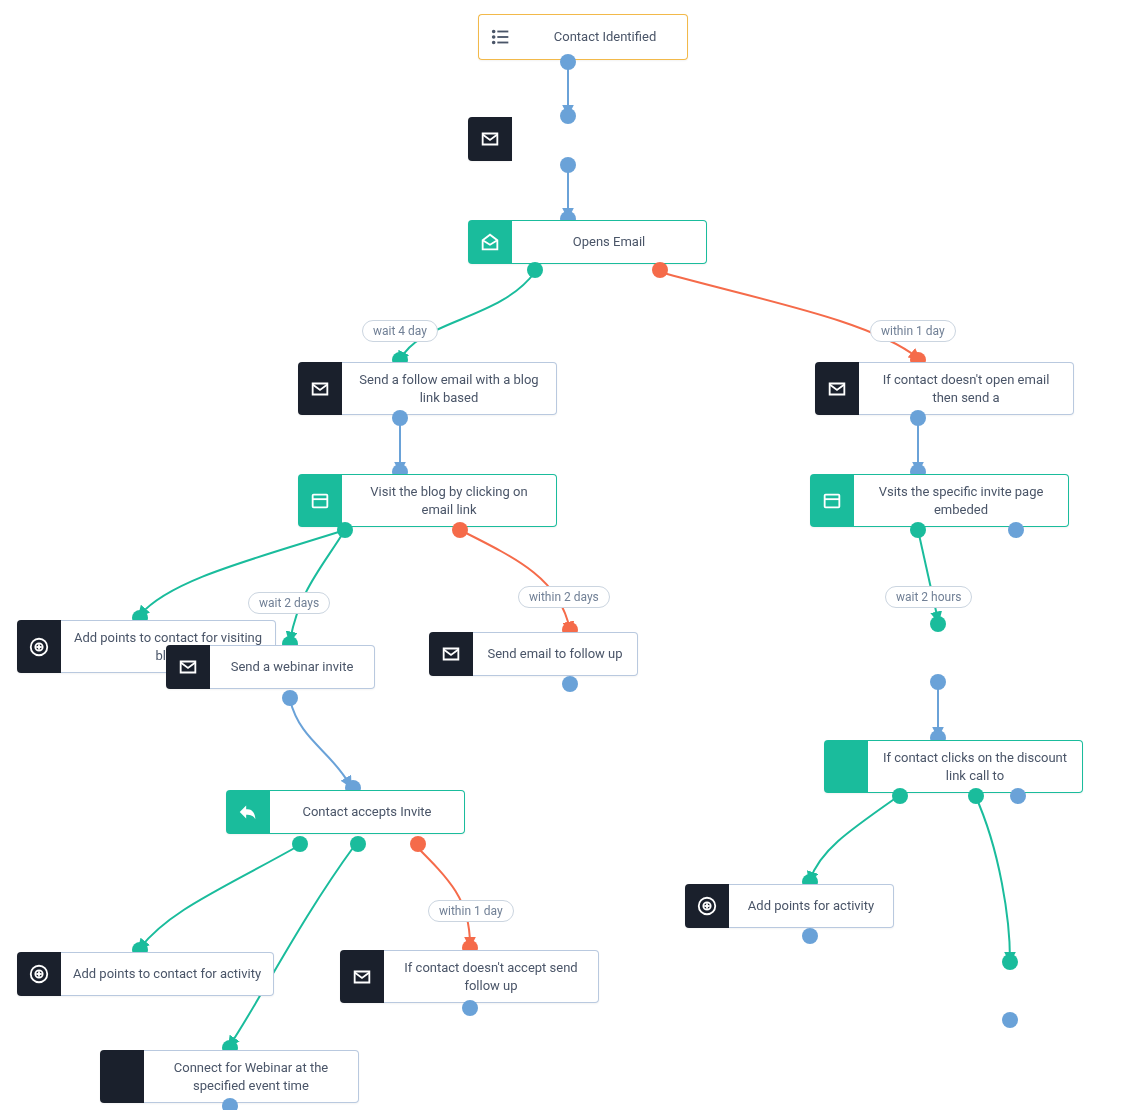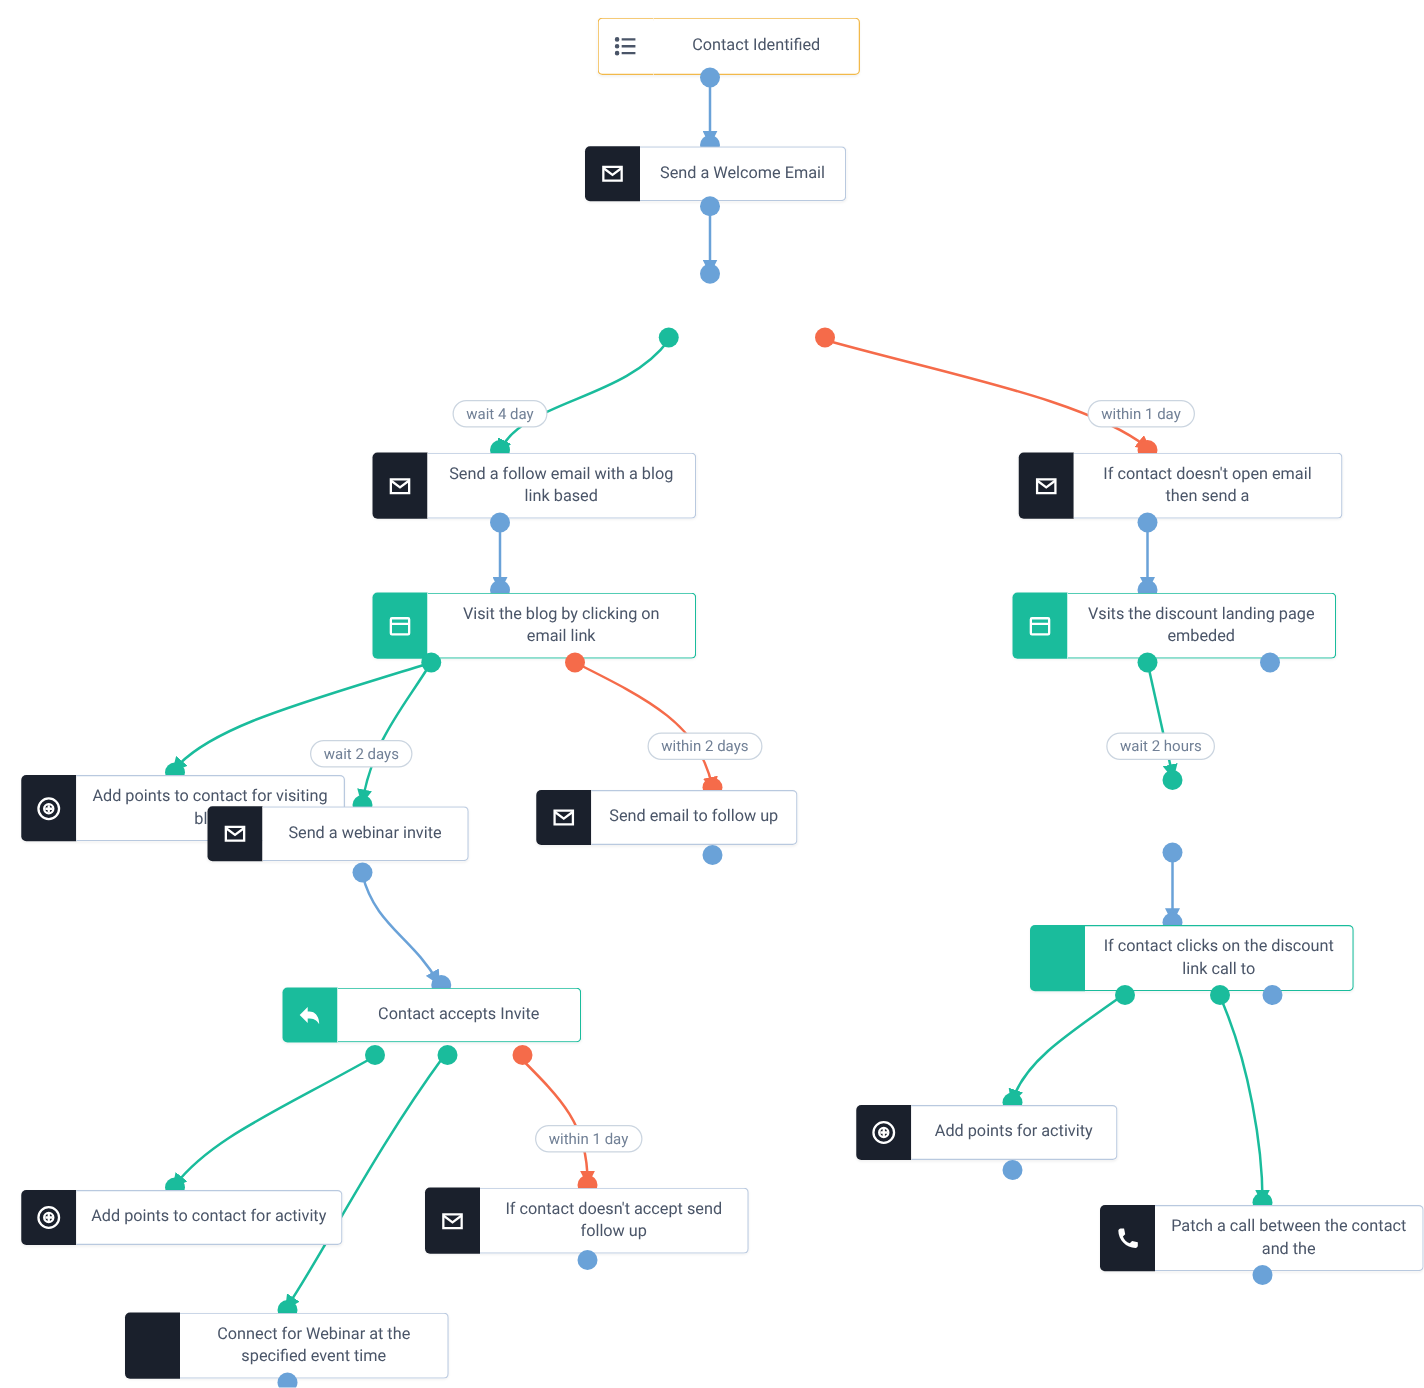--- a/index.html
+++ b/index.html
@@ -89,25 +89,33 @@
 <div class="dot" style="left:560px;top:54px"></div>
 
 <div class="dot" style="left:560px;top:108px"></div>
 <div class="node action" style="left:468px;top:117px">
   <div class="ibox">
         <svg class="ico" viewBox="0 0 24 24" fill="#fff">
           <path d="M4 6h16v12H4z" fill="none" stroke="#fff" stroke-width="2"></path>
           <path d="M4 7l8 6 8-6" fill="none" stroke="#fff" stroke-width="2"></path>
         </svg>
       </div>
-  <div class="tbox">Send a Welcome Email</div>
 </div>
 <div class="dot" style="left:560px;top:157px"></div>
 
 <div class="dot" style="left:560px;top:211px"></div>
+<div class="node decision" style="left:468px;top:220px">
+  <div class="ibox">
+        <svg class="ico" viewBox="0 0 24 24" fill="#fff">
+          <path d="M4 10l8-6 8 6v10H4z" fill="none" stroke="#fff" stroke-width="2"></path>
+          <path d="M4 10l8 5 8-5" fill="none" stroke="#fff" stroke-width="2"></path>
+        </svg>
+      </div>
+  <div class="tbox" style="min-width:170px">Opens Email</div>
+</div>
 <div class="dot green" style="left:527px;top:262px"></div>
 <div class="dot red" style="left:652px;top:262px"></div>
 
 <div class="chip" style="left:362px;top:320px">wait 4 day</div>
 <div class="chip" style="left:870px;top:320px">within 1 day</div>
 
 <div class="dot green" style="left:392px;top:352px"></div>
 <div class="node action" style="left:298px;top:362px">
   <div class="ibox">
         <svg class="ico" viewBox="0 0 24 24">
@@ -145,21 +153,21 @@
 <div class="dot red" style="left:452px;top:522px"></div>
 
 <div class="dot" style="left:910px;top:464px"></div>
 <div class="node decision" style="left:810px;top:474px">
   <div class="ibox">
         <svg class="ico" viewBox="0 0 24 24">
           <rect x="4" y="5" width="16" height="14" rx="1" fill="none" stroke="#fff" stroke-width="2"></rect>
           <line x1="4" y1="10" x2="20" y2="10" stroke="#fff" stroke-width="2"></line>
         </svg>
       </div>
-  <div class="tbox">Vsits the discount landing page embeded</div>
+  <div class="tbox">Vsits the specific invite page embeded</div>
 </div>
 <div class="dot green" style="left:910px;top:522px"></div>
 <div class="dot" style="left:1008px;top:522px"></div>
 
 <div class="chip" style="left:248px;top:592px">wait 2 days</div>
 <div class="chip" style="left:518px;top:586px">within 2 days</div>
 <div class="chip" style="left:885px;top:586px">wait 2 hours</div>
 
 <div class="dot green" style="left:132px;top:610px"></div>
 <div class="node action" style="left:17px;top:620px">
@@ -258,28 +266,20 @@
           <circle cx="12" cy="12" r="4"></circle>
           <line x1="12" y1="9" x2="12" y2="15"></line>
           <line x1="9" y1="12" x2="15" y2="12"></line>
         </svg>
       </div>
   <div class="tbox">Add points for activity</div>
 </div>
 <div class="dot" style="left:802px;top:928px"></div>
 
 <div class="dot green" style="left:1002px;top:954px"></div>
-<div class="node action" style="left:880px;top:964px">
-  <div class="ibox">
-        <svg class="ico" viewBox="0 0 24 24" fill="#fff">
-          <path d="M6 3c-1 0-2 1-2 2 0 8 7 15 15 15 1 0 2-1 2-2v-3l-5-1-2 2c-3-1-5-3-6-6l2-2-1-5H6z"></path>
-        </svg>
-      </div>
-  <div class="tbox">Patch a call between the contact and the</div>
-</div>
 <div class="dot" style="left:1002px;top:1012px"></div>
 
 <div class="dot green" style="left:222px;top:1040px"></div>
 <div class="node action" style="left:100px;top:1050px">
   <div class="ibox"></div>
   <div class="tbox">Connect for Webinar at the specified event time</div>
 </div>
 <div class="dot" style="left:222px;top:1098px"></div>
 
 </div>

